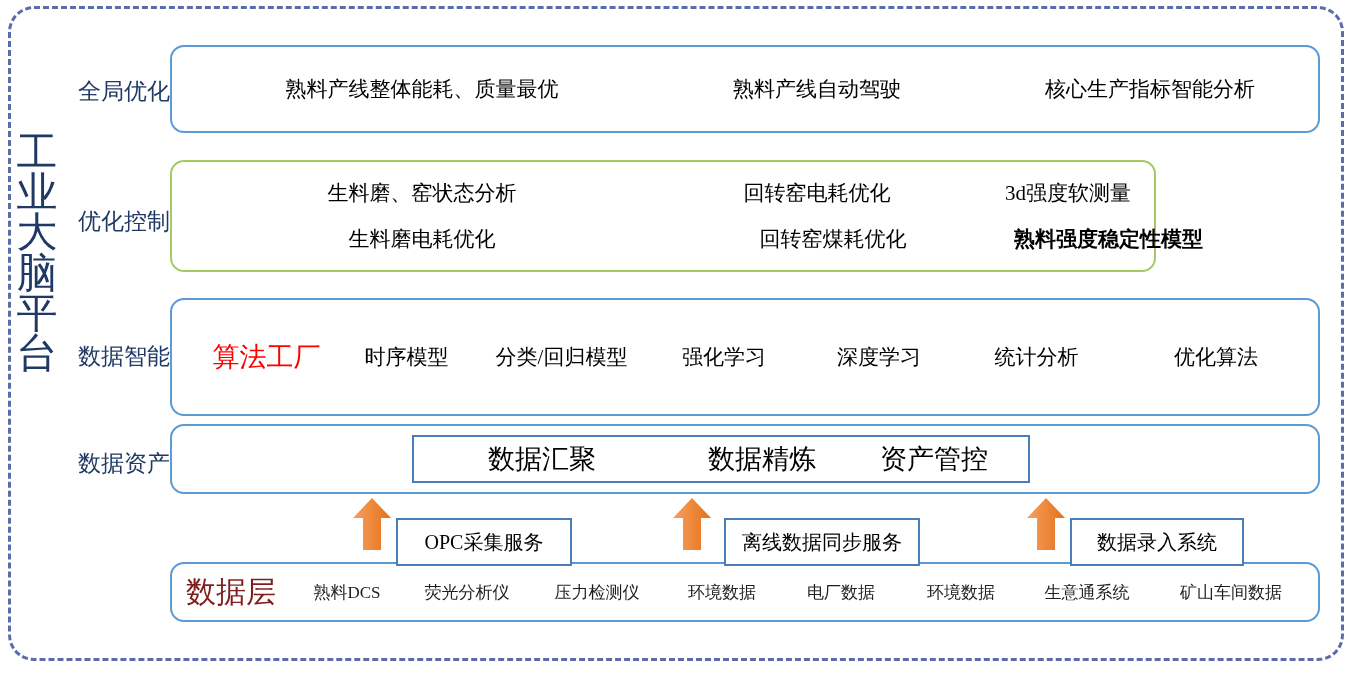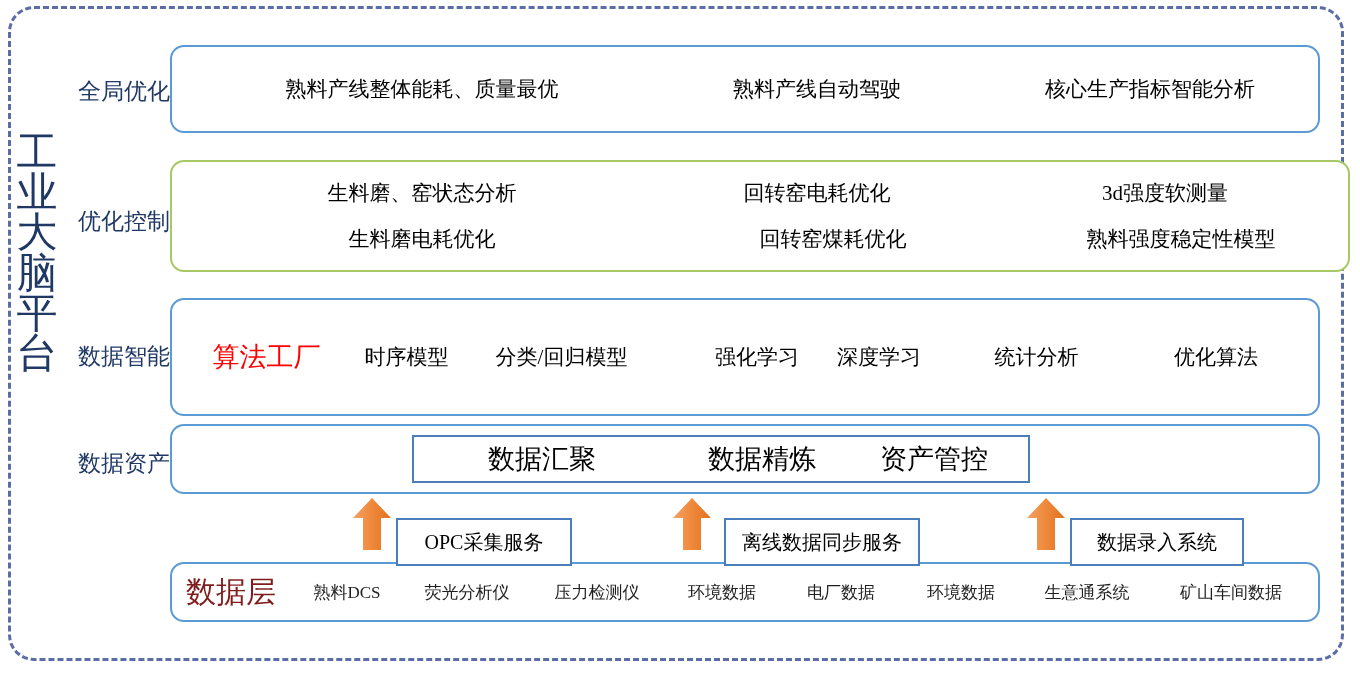--- a/index.html
+++ b/index.html
@@ -173,40 +173,40 @@
   <div class="row-label" style="left:52px; top:76px; width:118px;">全局优化</div>
   <div class="panel" style="left:170px; top:45px; width:1150px; height:88px;">
     <div class="panel-row" style="top:0; bottom:0;">
       <div class="cell" style="flex:0 0 460px; margin-left:20px;">熟料产线整体能耗、质量最优</div>
       <div class="cell" style="flex:0 0 330px;">熟料产线自动驾驶</div>
       <div class="cell" style="flex:1 1 auto;">核心生产指标智能分析</div>
     </div>
   </div>
 
   <div class="row-label" style="left:52px; top:206px; width:118px;">优化控制</div>
-  <div class="panel green" style="left:170px; top:160px; width:1180px; height:112px;">
+  <div class="panel green" style="left:170px; top:160px; width:986px; height:112px;">
     <div class="panel-row" style="top:8px; height:46px;">
       <div class="cell" style="flex:0 0 460px; margin-left:20px;">生料磨、窑状态分析</div>
       <div class="cell" style="flex:0 0 330px;">回转窑电耗优化</div>
       <div class="cell" style="flex:1 1 auto;">3d强度软测量</div>
     </div>
     <div class="panel-row" style="top:54px; height:46px;gap:16px;">
       <div class="cell" style="flex:0 0 460px; margin-left:20px;">生料磨电耗优化</div>
       <div class="cell" style="flex:0 0 330px;">回转窑煤耗优化</div>
-      <div class="cell" style="flex:1 1 auto;">熟料强度稳定性模型</div>
+      <div class="cell" style="flex:1 1 auto;font-weight:bold;">熟料强度稳定性模型</div>
     </div>
   </div>
 
   <div class="row-label" style="left:52px; top:341px; width:118px;">数据智能</div>
   <div class="panel" style="left:170px; top:298px; width:1150px; height:118px;">
     <div class="panel-row" style="top:0; bottom:0;">
       <div class="cell algo-highlight" style="flex:0 0 145px; margin-left:22px;">算法工厂</div>
       <div class="cell" style="flex:0 0 135px;">时序模型</div>
       <div class="cell" style="flex:0 0 175px;">分类/回归模型</div>
-      <div class="cell" style="flex:0 0 150px;text-align:right;">强化学习</div>
+      <div class="cell" style="flex:0 0 150px;">强化学习</div>
       <div class="cell" style="flex:0 0 160px;">深度学习</div>
       <div class="cell" style="flex:0 0 155px;">统计分析</div>
       <div class="cell" style="flex:1 1 auto;">优化算法</div>
     </div>
   </div>
 
   <div class="row-label" style="left:52px; top:448px; width:118px;">数据资产</div>
   <div class="panel" style="left:170px; top:424px; width:1150px; height:70px;"></div>
 
   <div id="asset-inner-box">

